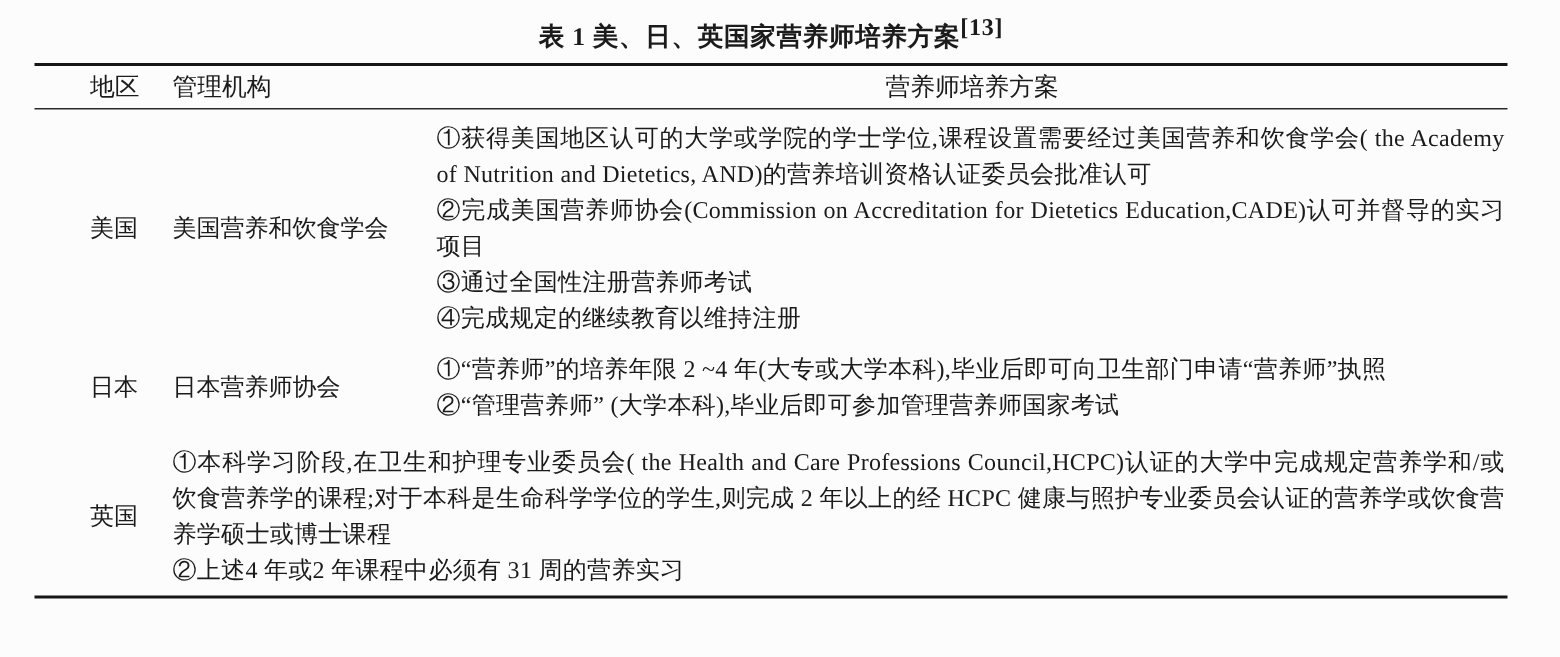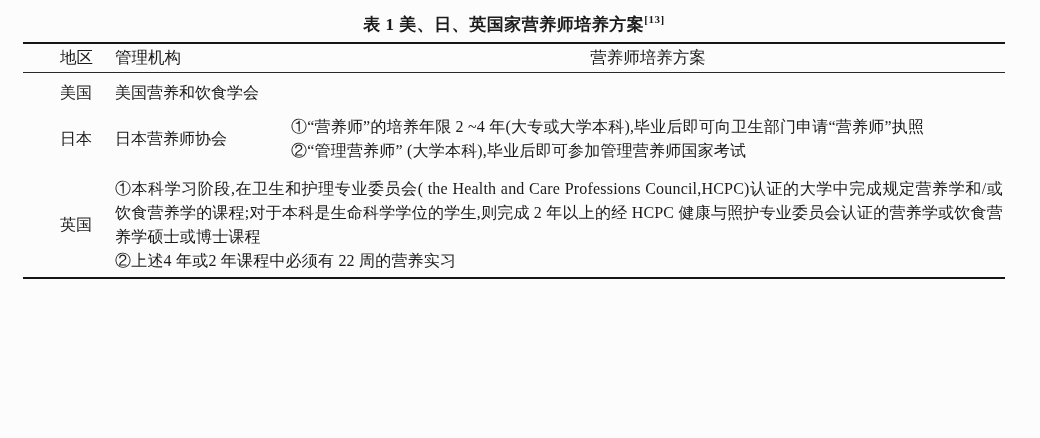--- a/index.html
+++ b/index.html
@@ -21,21 +21,21 @@
   }
   .table-title {
     text-align: center;
     font-size: 17px;
     font-weight: 700;
     padding-top: 13px;
     height: 29px;
     letter-spacing: 0.5px;
   }
   .table-title sup {
-    font-size: 11px;
+    font-size: 16px;
     font-weight: 700;
     vertical-align: super;
     line-height: 0;
   }
   .rule-thick {
     height: 0;
     border-top: 2.5px solid #161616;
   }
   .rule-thin {
     height: 0;
@@ -87,34 +87,40 @@
       <div class="c2">管理机构</div>
       <div class="c3">营养师培养方案</div>
     </div>
 
     <div class="rule-thin"></div>
 
     <div id="table-body">
         <div class="body-row r0">
           <div class="c1 region-cell">美国</div>
           <div class="c2 agency-cell">美国营养和饮食学会</div>
+          <div class="c3 program-cell">
+            <p class="program-item">①获得美国地区认可的大学或学院的学士学位,课程设置需要经过美国营养和饮食学会( the Academy of Nutrition and Dietetics, AND)的营养培训资格认证委员会批准认可</p>
+            <p class="program-item">②完成美国营养师协会(Commission on Accreditation for Dietetics Education,CADE)认可并督导的实习项目</p>
+            <p class="program-item">③通过全国性注册营养师考试</p>
+            <p class="program-item">④完成规定的继续教育以维持注册</p>
+          </div>
         </div>
         <div class="body-row r1">
           <div class="c1 region-cell">日本</div>
           <div class="c2 agency-cell">日本营养师协会</div>
           <div class="c3 program-cell">
             <p class="program-item">①“营养师”的培养年限 2 ~4 年(大专或大学本科),毕业后即可向卫生部门申请“营养师”执照</p>
             <p class="program-item">②“管理营养师” (大学本科),毕业后即可参加管理营养师国家考试</p>
           </div>
         </div>
         <div class="body-row r2">
           <div class="c1 region-cell">英国</div>
           <div class="c3 program-cell">
             <p class="program-item">①本科学习阶段,在卫生和护理专业委员会( the Health and Care Professions Council,HCPC)认证的大学中完成规定营养学和/或饮食营养学的课程;对于本科是生命科学学位的学生,则完成 2 年以上的经 HCPC 健康与照护专业委员会认证的营养学或饮食营养学硕士或博士课程</p>
-            <p class="program-item">②上述4 年或2 年课程中必须有 22 周的营养实习</p>
+            <p class="program-item">②上述4 年或2 年课程中必须有 31 周的营养实习</p>
           </div>
         </div>
       </div>
 
     <div class="rule-thick"></div>
 
   </div>
 </div>
 
 </body></html>

